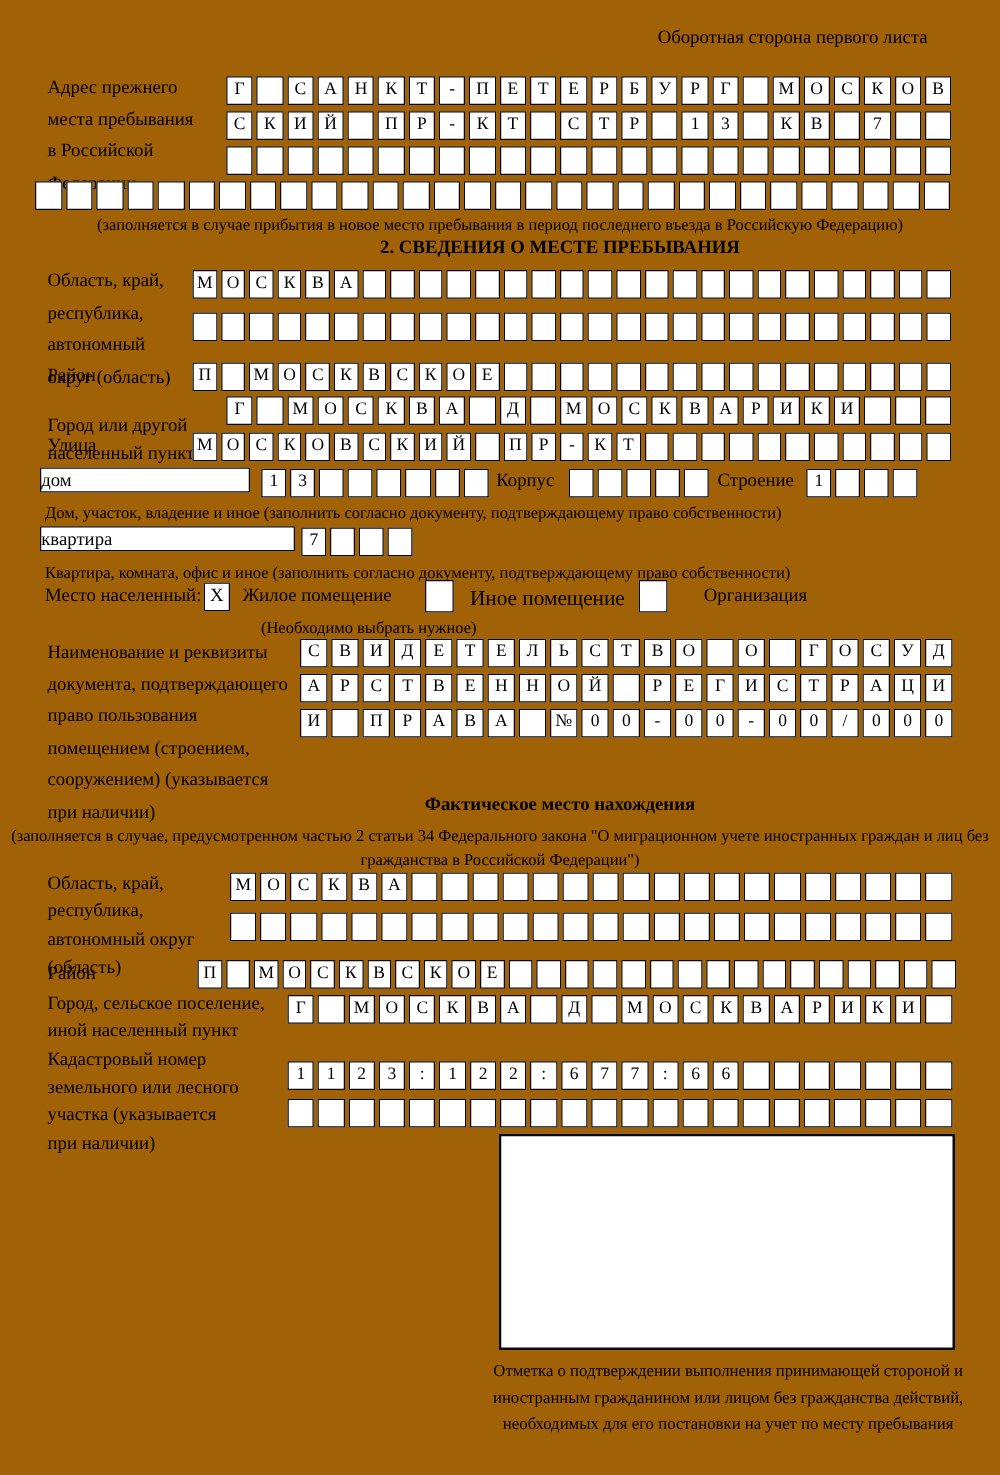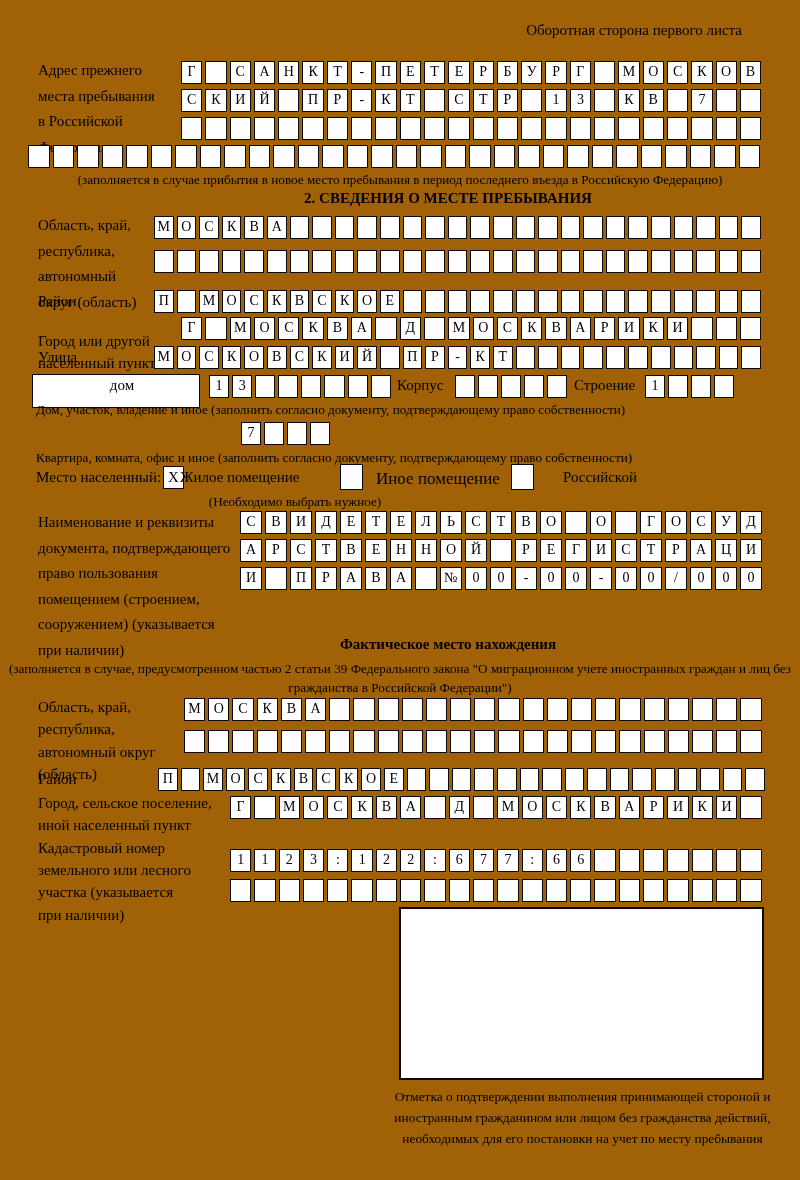--- a/index.html
+++ b/index.html
@@ -8,22 +8,22 @@
   .abs{position:absolute;}
   .lbl{font-size:15px;line-height:25.5px;white-space:pre-line;}
   .note{font-size:13.2px;line-height:19px;}
   .center{text-align:center;width:800px;left:0;}
   .h{font-weight:bold;font-size:15px;margin-left:48px;}
   .cells{display:flex;gap:3px;}
   .cell{box-sizing:border-box;flex:none;width:var(--cw,21.3px);height:23px;border:1.8px solid #0a0a0a;
         text-align:center;font-size:14px;line-height:19px;background:#fff;overflow:hidden;}
   .p24{--cw:21.3px;} .p27{--cw:19.6px;} .p30{--cw:21.5px;}
   .p21{--cw:22px;}  .p22{--cw:21.3px;} .p24b{--cw:21.2px;} .pd{--cw:20.1px;}
-  .wbox{box-sizing:border-box;border:1.8px solid #0a0a0a;height:34px;text-align:center;
-        font-size:15px;line-height:21px;background:#fff;padding-left:12px;}
+  .wbox{box-sizing:border-box;border:1.8px solid #0a0a0a;height:20px;
+        font-size:15px;line-height:21px;background:#fff;}
   .cbox{box-sizing:border-box;border:1.8px solid #0a0a0a;background:#fff;text-align:center;
         font-size:15px;line-height:20px;}
   .bigbox{box-sizing:border-box;border:2px solid #0a0a0a;background:#fff;}
 </style>
 </head>
 <body>
 
 <div class="page">
 
   <div class="abs" style="top:22px;right:58px;font-size:15px;">Оборотная сторона первого листа</div>
@@ -321,35 +321,36 @@
     </div>
   <div class="abs" style="left:574px;top:377px;font-size:15px;">Строение</div>
   <div class="abs cells pd" style="left:645px;top:375px;">
       <span class="cell">1</span>
       <span class="cell"></span>
       <span class="cell"></span>
       <span class="cell"></span>
     </div>
   <div class="abs note" style="left:36px;top:400px;">Дом, участок, владение и иное (заполнить согласно документу, подтверждающему право собственности)</div>
 
+  <div class="abs wbox" style="left:32px;top:421px;width:204px;">квартира</div>
   <div class="abs cells pd" style="left:241px;top:422px;">
       <span class="cell">7</span>
       <span class="cell"></span>
       <span class="cell"></span>
       <span class="cell"></span>
     </div>
   <div class="abs note" style="left:36px;top:448px;">Квартира, комната, офис и иное (заполнить согласно документу, подтверждающему право собственности)</div>
 
   <div class="abs" style="left:36px;top:469px;font-size:15px;">Место населенный:</div>
   <span class="abs cbox" style="left:163px;top:466px;width:21px;height:23px;">X</span>
-  <div class="abs" style="left:180px;top:469px;font-size:15px;">Жилое помещение</div>
+  <div class="abs" style="left:194px;top:469px;font-size:15px;">Жилое помещение</div>
   <span class="abs cbox" style="left:340px;top:464px;width:23px;height:26px;"></span>
   <div class="abs" style="left:376px;top:469px;font-size:17px;">Иное помещение</div>
   <span class="abs cbox" style="left:511px;top:464px;width:23px;height:26px;"></span>
-  <div class="abs" style="left:563px;top:469px;font-size:15px;">Российской</div>
+  <div class="abs" style="left:563px;top:469px;font-size:15px;">Организация</div>
   <div class="abs note" style="left:170px;top:492px;width:250px;text-align:center;">(Необходимо выбрать нужное)</div>
 
   <div class="abs lbl" style="left:38px;top:510px;">Наименование и реквизиты
 документа, подтверждающего
 право пользования
 помещением (строением,
 сооружением) (указывается
 при наличии)</div>
   <div class="abs cells p21" style="left:240px;top:511px;">
       <span class="cell">С</span>
@@ -415,21 +416,21 @@
       <span class="cell">-</span>
       <span class="cell">0</span>
       <span class="cell">0</span>
       <span class="cell">/</span>
       <span class="cell">0</span>
       <span class="cell">0</span>
       <span class="cell">0</span>
     </div>
 
   <div class="abs h center" style="top:636px;">Фактическое место нахождения</div>
-  <div class="abs note center" style="top:659px;">(заполняется в случае, предусмотренном частью 2 статьи 39 Федерального закона
+  <div class="abs note center" style="top:659px;">(заполняется в случае, предусмотренном частью 2 статьи 34 Федерального закона
 "О миграционном учете иностранных граждан и лиц без гражданства в Российской Федерации")</div>
 
   <div class="abs lbl" style="left:38px;top:696px;line-height:22.4px;">Область, край,
 республика,
 автономный округ
 (область)</div>
   <div class="abs cells p24b" style="left:184px;top:698px;">
       <span class="cell">М</span>
       <span class="cell">О</span>
       <span class="cell">С</span>

